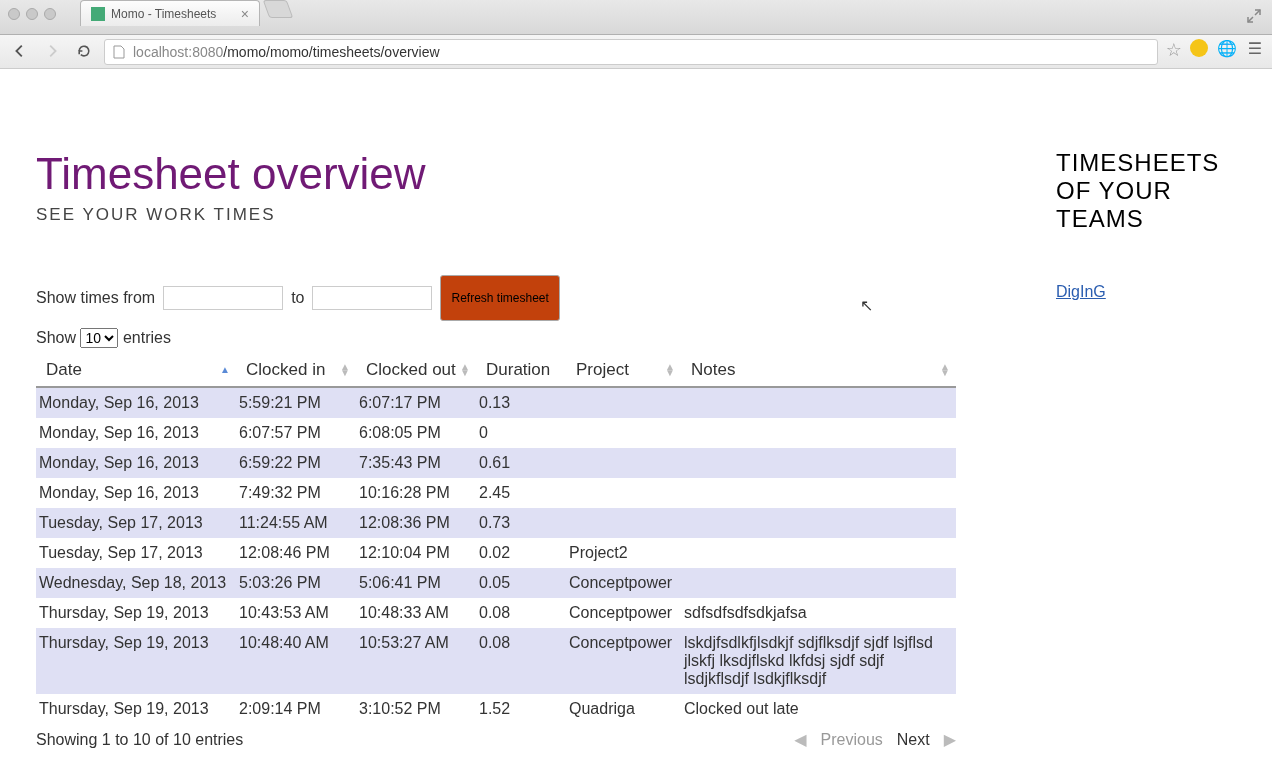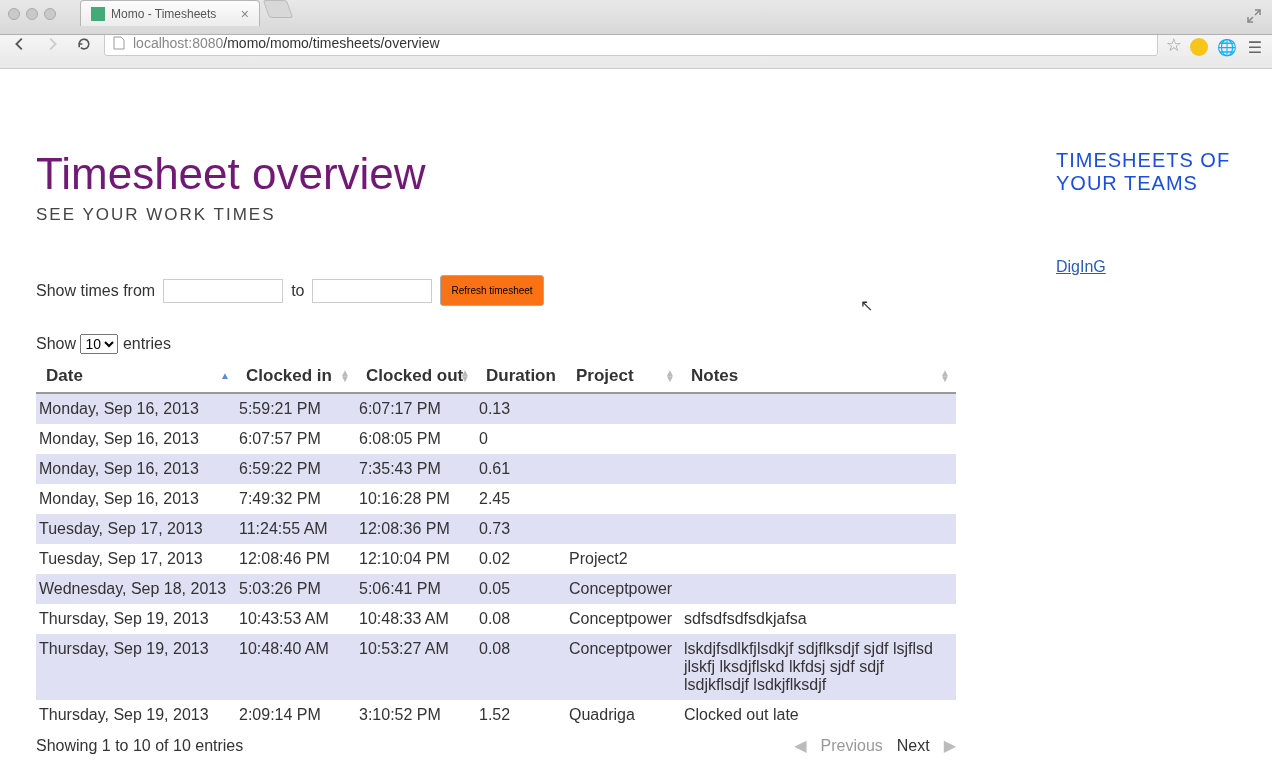--- a/index.html
+++ b/index.html
@@ -15,59 +15,59 @@
 
 .chrome-top { background: linear-gradient(#e8e8e8, #d8d8d8); height: 35px; display: flex; align-items: flex-start; padding-left: 10px; border-bottom: 1px solid #b0b0b0; position: relative; }
 .mac-buttons { position: absolute; left: 8px; top: 8px; display: flex; gap: 6px; }
 .mac-btn { width: 12px; height: 12px; border-radius: 50%; background: #c9c9c9; border: 1px solid #aaa; }
 .tab { background: linear-gradient(#fdfdfd, #ececec); border: 1px solid #b5b5b5; border-bottom: none; border-radius: 4px 4px 0 0; height: 26px; display: flex; align-items: center; padding: 0 10px; gap: 6px; min-width: 180px; position: relative; margin-left: 70px; font-size: 12px; color: #555; }
 .tab-favicon { width: 14px; height: 14px; background: #4a7; display: inline-block; }
 .tab-close { margin-left: auto; color: #888; font-size: 14px; cursor: pointer; }
 .new-tab { width: 24px; height: 18px; background: #d8d8d8; border: 1px solid #bbb; margin-left: 6px; margin-bottom: 4px; transform: skewX(20deg); border-radius: 3px; }
 .expand-icon { position: absolute; right: 8px; top: 8px; width: 18px; height: 18px; }
 
-.addr-bar { background: linear-gradient(#f5f5f5, #e8e8e8); height: 34px; display: flex; align-items: flex-end; padding: 12px 8px; gap: 8px; border-bottom: 1px solid #ccc; }
+.addr-bar { background: linear-gradient(#f5f5f5, #e8e8e8); height: 34px; display: flex; align-items: flex-start; padding: 4px 8px; gap: 8px; border-bottom: 1px solid #ccc; }
 .nav-btn { width: 24px; height: 24px; display: flex; align-items: center; justify-content: center; color: #555; cursor: pointer; }
 .nav-btn.disabled { color: #bbb; }
 .omnibox { flex: 1; background: #fff; border: 1px solid #ccc; border-radius: 3px; height: 26px; display: flex; align-items: center; padding: 0 8px; font-size: 14px; color: #333; }
 .omnibox .doc-icon { width: 14px; height: 14px; margin-right: 6px; color: #888; }
 .right-icons { display: flex; gap: 10px; align-items: center; }
 .right-icons span { width: 18px; height: 18px; display: inline-flex; align-items: center; justify-content: center; }
 
 
 .page { display: flex; padding: 80px 36px 20px 36px; }
 .main { flex: 0 0 960px; }
 .side { flex: 1; padding-left: 60px; }
 
 h1 { font-size: 44px; font-weight: 400; color: #701a75; }
 .subtitle { font-size: 17px; letter-spacing: 2px; color: #444; margin-top: 6px; font-weight: 300; }
 
 .filter-row { margin-top: 50px; font-size: 16px; display: flex; align-items: center; gap: 8px; }
 .filter-row input[type="text"] { width: 120px; height: 24px; border: 1px solid #ccc; padding: 2px 4px; }
-.refresh-btn { font-size: 10px; padding: 9px 10px; background: #f97316; border: 1px solid #aaa; border-radius: 3px; cursor: pointer; }
-
-.table-controls { display: flex; justify-content: space-between; align-items: center; margin-top: 28px; font-size: 16px; width: 920px; }
+.refresh-btn { font-size: 12px; padding: 15px 10px; background: #c2410c; border: 1px solid #aaa; border-radius: 3px; cursor: pointer; }
+
+.table-controls { display: flex; justify-content: space-between; align-items: center; margin-top: 7px; font-size: 16px; width: 920px; }
 .table-controls select { font-size: 14px; }
 .table-controls input { width: 120px; height: 22px; border: 1px solid #ccc; margin-left: 4px; }
 
 table { border-collapse: collapse; margin-top: 6px; width: 920px; }
-th { text-align: left; font-size: 17px; font-weight: 700; padding: 6px 10px; border-bottom: 2px solid #999; position: relative; }
+th { text-align: left; font-size: 17px; font-weight: 400; padding: 6px 10px; border-bottom: 2px solid #999; position: relative; }
 th .sort { position: absolute; right: 6px; top: 50%; transform: translateY(-50%); color: #bbb; font-size: 10px; line-height: 6px; }
 th.sorted .sort { color: #5a8ad6; }
 td { padding: 6px 3px; font-size: 16px; vertical-align: top; }
 tr.odd td { background: #dfe0f4; }
 tr.even td { background: #fff; }
 
 .table-footer { display: flex; justify-content: space-between; align-items: center; margin-top: 6px; font-size: 16px; width: 920px; }
 .pager { display: flex; align-items: center; gap: 14px; color: #999; }
 .pager .active-link { color: #333; }
 .pager .nav-arrow { color: #bbb; }
 
-.side h2 { font-size: 20px; letter-spacing: 1px; font-weight: 500; color: #1d4ed8; }
-.side a { color: #2a5db0; text-decoration: underline; display: inline-block; margin-top: 63px; font-size: 16px; }
+.side h2 { font-size: 24px; letter-spacing: 1px; font-weight: 500; color: #000000; }
+.side a { color: #2a5db0; text-decoration: underline; display: inline-block; margin-top: 50px; font-size: 16px; }
 
 .cursor { position: absolute; left: 860px; top: 296px; font-size: 16px; pointer-events: none; }
 
 .url-host { color: #888; }
 </style>
 </head>
 <body>
 
 <div class="chrome-top">
   <div class="mac-buttons">

